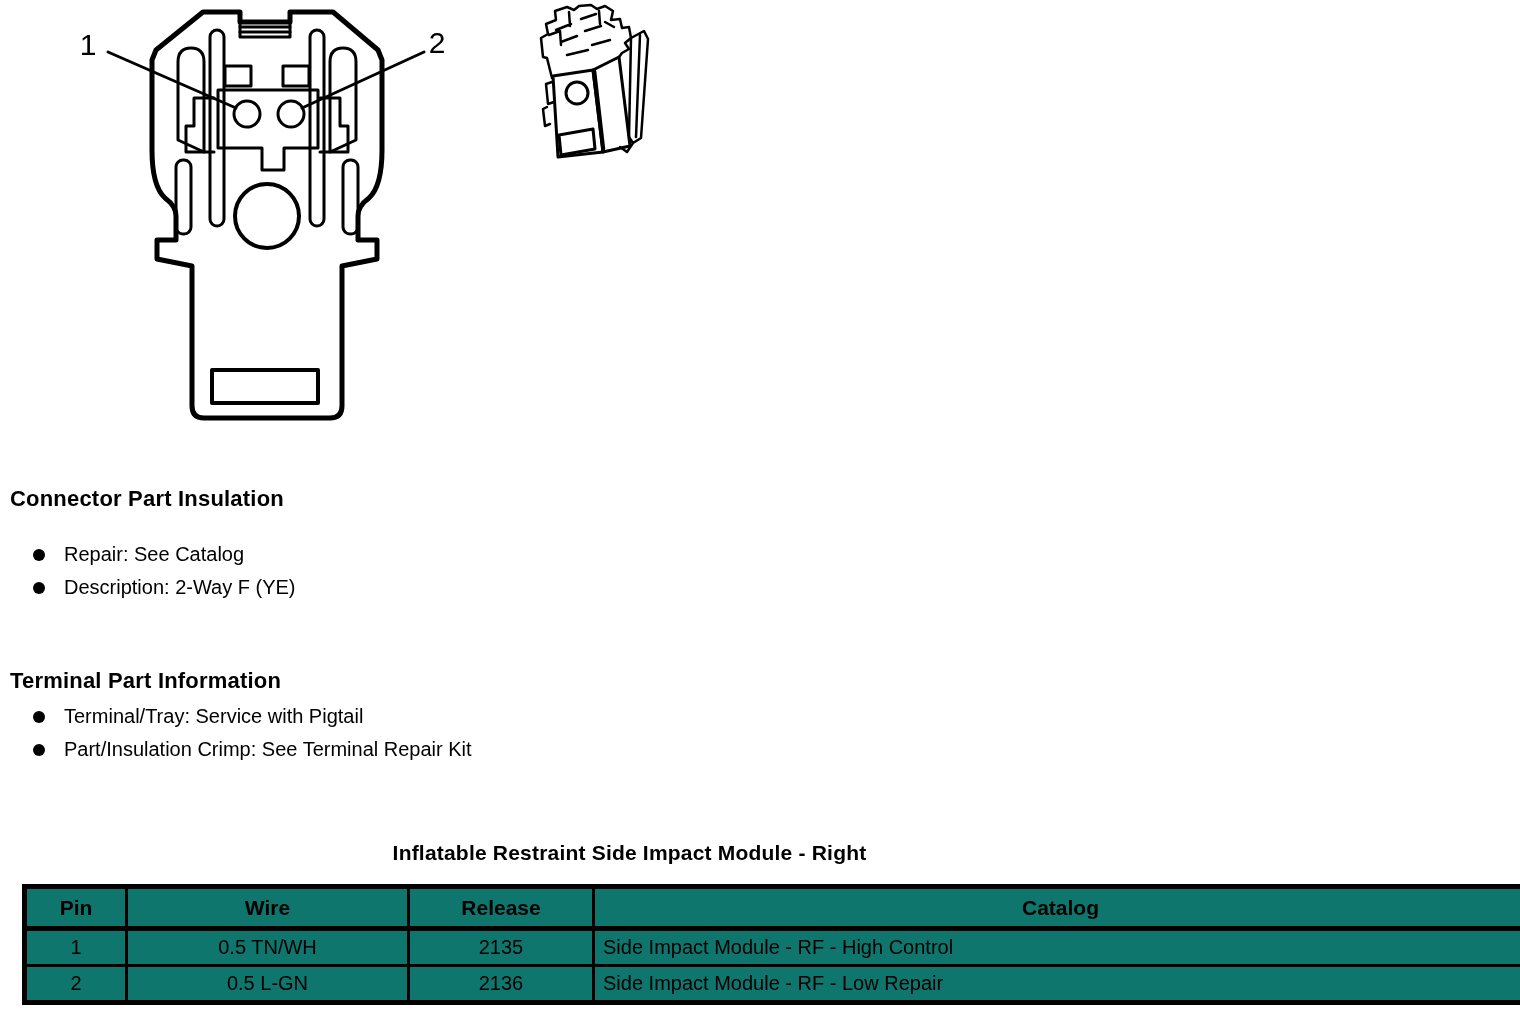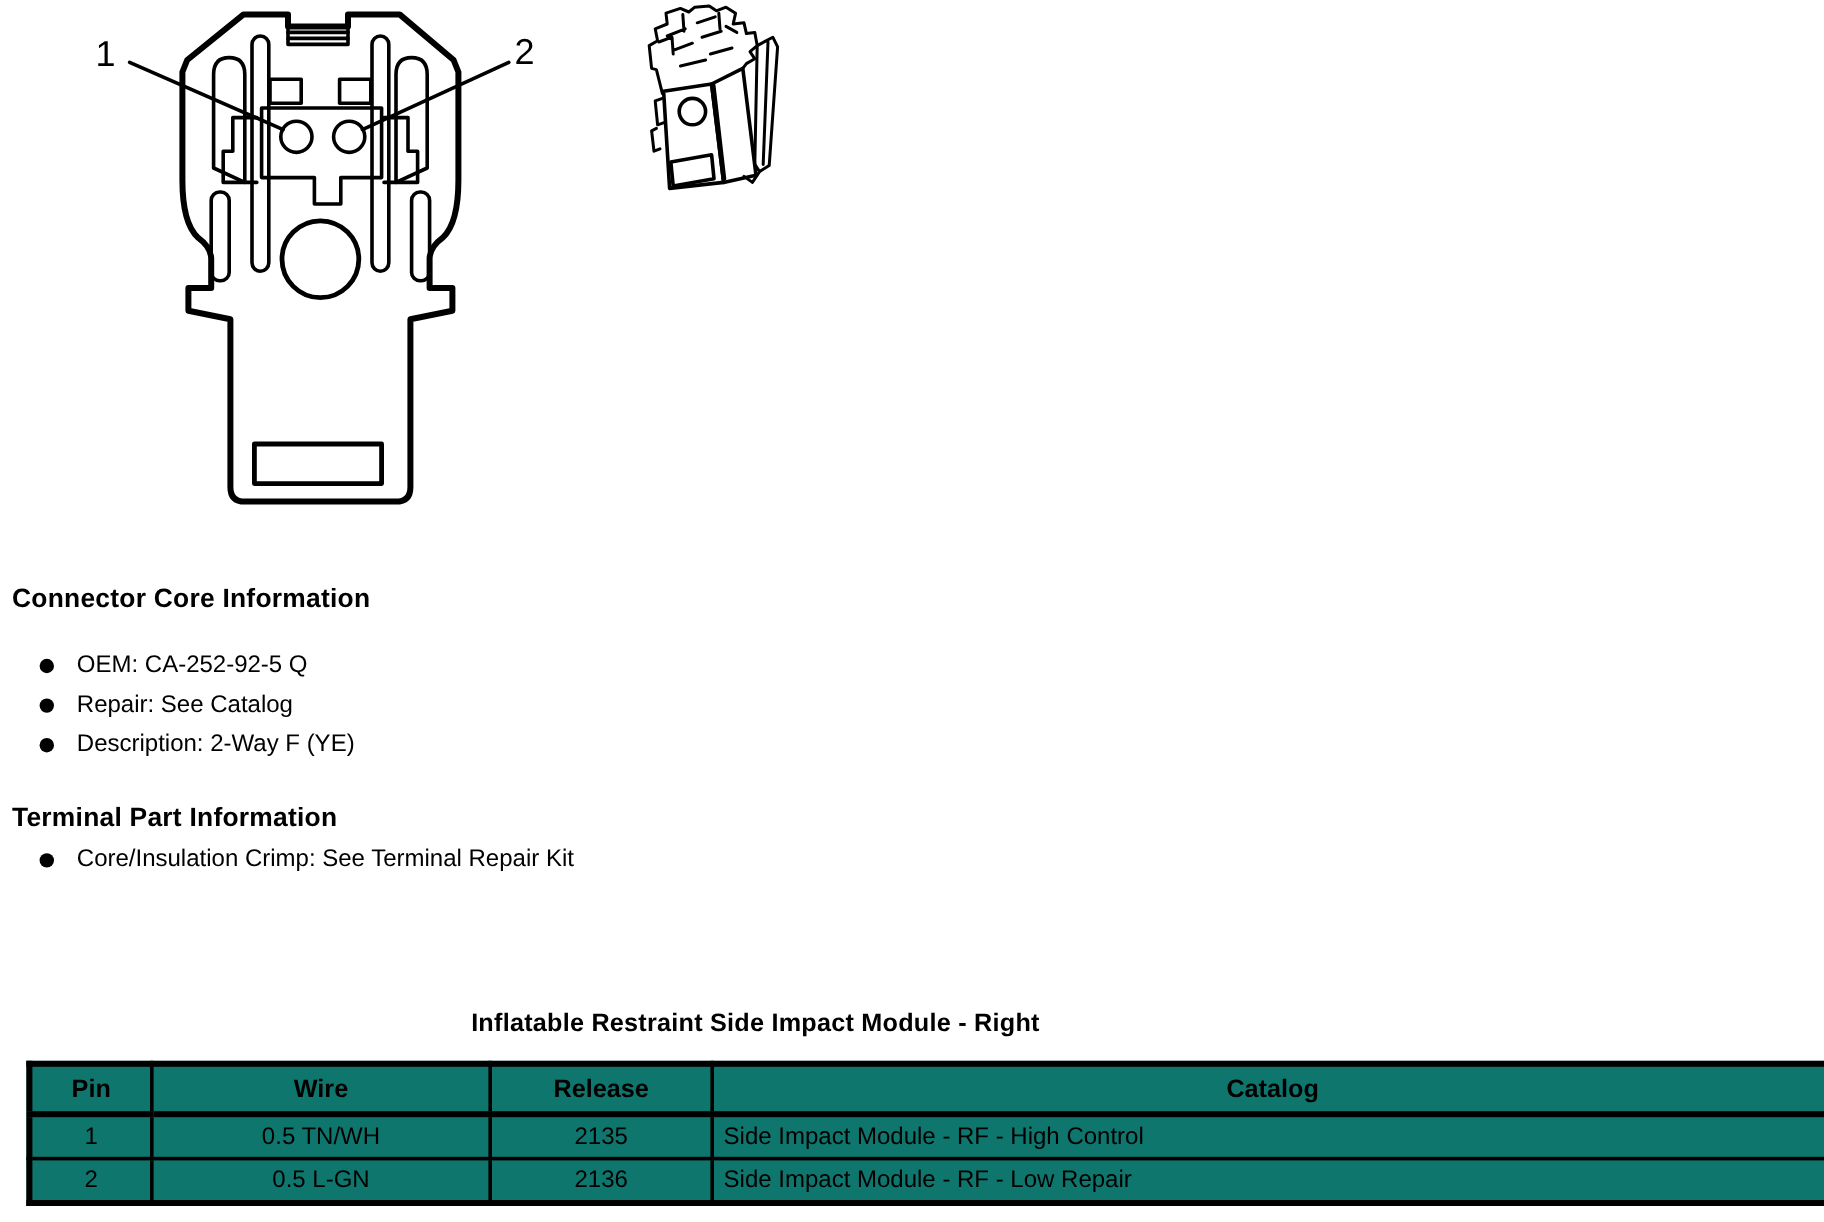--- a/index.html
+++ b/index.html
@@ -175,41 +175,41 @@
       <path d="M 559 135 L 593 129 L 595 149 L 561 155 Z"></path>
 
       <path stroke-width="2.5" d="M 552 82 L 546 84 L 548 104 L 554 102 M 547 107 L 543 109 L 545 126 L 550 124"></path>
 
       <path stroke-width="2.5" d="M 595 71 L 604 149"></path>
 
       <path stroke-width="2.5" d="M 631 38 L 644 31 L 648 39 L 641 138 L 633 143 L 629 137 Z M 640 35 L 636 137 M 633 143 L 627 152 L 620 147"></path>
     </g>
   </svg>
 
-  <div class="section-heading heading-connector">Connector Core Information</div>
+  <div class="section-heading heading-connector">Connector Part Insulation</div>
   <div class="bullet-list bullet-list-1">
-    <div class="bullet-item">
-      <span class="bullet-dot"></span>
-      <span>OEM: CA-252-92-5 Q</span>
-    </div>
     <div class="bullet-item">
       <span class="bullet-dot"></span>
       <span>Repair: See Catalog</span>
     </div>
     <div class="bullet-item">
       <span class="bullet-dot"></span>
       <span>Description: 2-Way F (YE)</span>
     </div>
   </div>
 
   <div class="section-heading heading-terminal">Terminal Part Information</div>
   <div class="bullet-list bullet-list-2">
     <div class="bullet-item">
       <span class="bullet-dot"></span>
-      <span>Core/Insulation Crimp: See Terminal Repair Kit</span>
+      <span>Terminal/Tray: Service with Pigtail</span>
+    </div>
+    <div class="bullet-item">
+      <span class="bullet-dot"></span>
+      <span>Part/Insulation Crimp: See Terminal Repair Kit</span>
     </div>
   </div>
 
   <div class="table-title">Inflatable Restraint Side Impact Module - Right</div>
   <table class="pinout">
     <colgroup>
       <col class="col-pin">
         <col class="col-wire">
         <col class="col-circuit">
         <col class="col-function">

